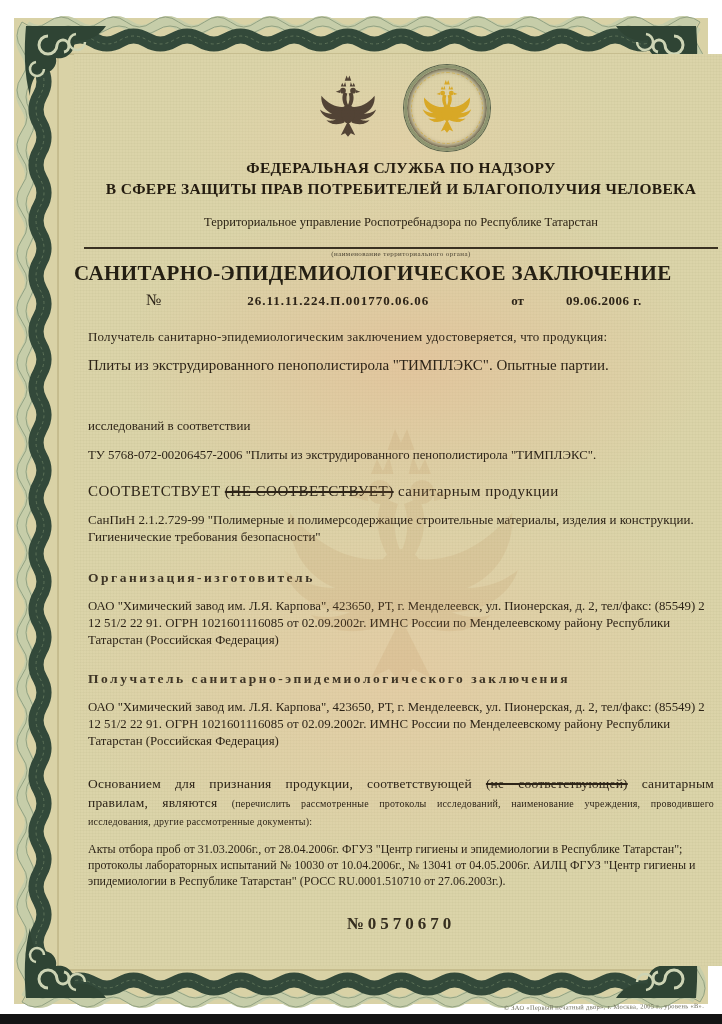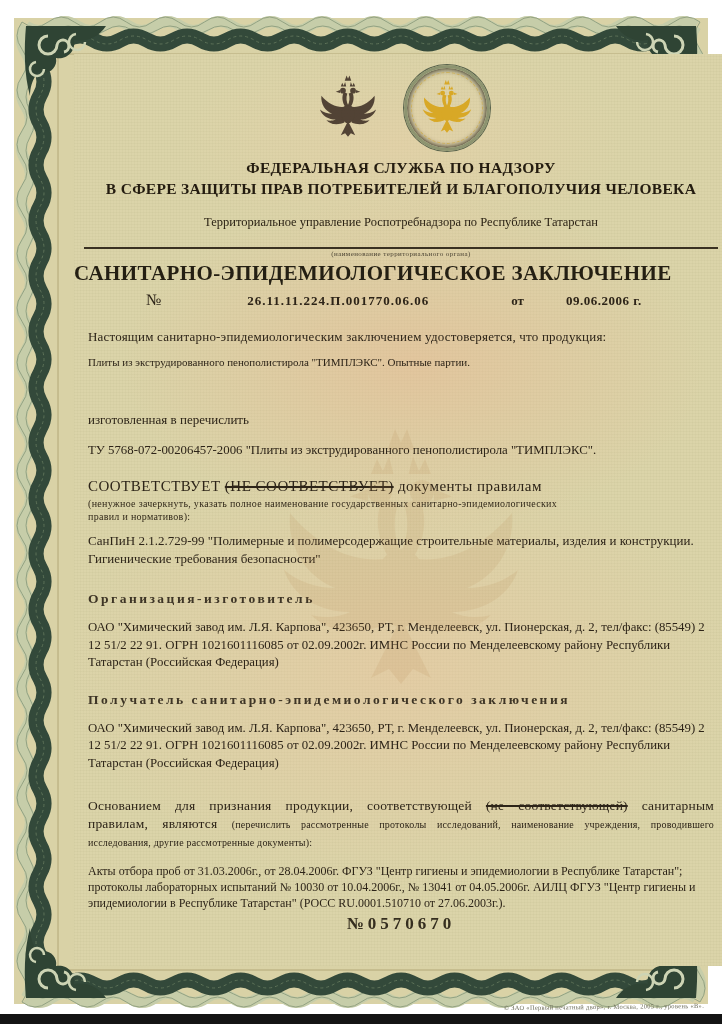--- a/index.html
+++ b/index.html
@@ -41,21 +41,21 @@
   .rule{border:0;border-top:2px solid #3a3122;margin:17px 10px 0 10px;}
   .caption-small{text-align:center;font-size:7px;letter-spacing:.4px;color:#4c4434;margin-top:1px;}
   .doc-title{font-weight:bold;font-size:21px;letter-spacing:.4px;color:#241f13;margin-top:3px;}
   .number-row{display:flex;align-items:baseline;margin-top:5px;font-size:13px;}
   .number-label{font-size:16px;margin-left:72px;}
   .number-value{font-weight:bold;letter-spacing:1px;margin-left:86px;}
   .of-label{margin-left:82px;font-weight:bold;}
   .date-value{font-weight:bold;margin-left:42px;letter-spacing:.5px;}
   .para{font-size:13px;line-height:1.35;margin:0 14px;}
   .certify{margin-top:19px;letter-spacing:.2px;}
-  .product{margin-top:10px;font-size:11px;}
+  .product{margin-top:10px;font-size:15px;}
   .made{margin-top:41px;}
   .tu{margin-top:13px;font-size:12.8px;}
   .conform-line{margin-top:17px;font-size:15px;letter-spacing:.5px;}
   .struck{text-decoration:line-through;text-decoration-thickness:2px;}
   .conform-note{font-size:10px;line-height:1.3;margin:1px 14px 0 14px;color:#32291a;letter-spacing:.3px;width:470px;}
   .sanpin{margin-top:9px;font-size:13px;}
   .section-heading{font-weight:bold;font-size:13.5px;letter-spacing:2.5px;color:#3e3526;margin:24px 14px 0 14px;}
   .org-text{margin-top:12px;font-size:12.8px;}
   .recipient-heading{margin-top:21px;}
   .basis{margin-top:25px;font-size:13.5px;text-align:justify;letter-spacing:.2px;word-spacing:3px;}
@@ -156,32 +156,31 @@
 
   <div class="doc-title">САНИТАРНО-ЭПИДЕМИОЛОГИЧЕСКОЕ ЗАКЛЮЧЕНИЕ</div>
 
   <div class="number-row">
     <span class="number-label">№</span>
     <span class="number-value">26.11.11.224.П.001770.06.06</span>
     <span class="of-label">от</span>
     <span class="date-value">09.06.2006 г.</span>
   </div>
 
-  <div class="para certify">Настоящим санитарно-эпидемиологическим заключением удостоверяется, что продукция:</div>
+  <div class="para certify">Получатель санитарно-эпидемиологическим заключением удостоверяется, что продукция:</div>
   <div class="para product">Плиты из экструдированного пенополистирола "ТИМПЛЭКС". Опытные партии.</div>
 
-  <div class="para made">изготовленная в перечислить</div>
+  <div class="para made">исследований в соответствии</div>
   <div class="para tu">ТУ 5768-072-00206457-2006 "Плиты из экструдированного пенополистирола "ТИМПЛЭКС".</div>
 
   <div class="para conform-line">
     <span>СООТВЕТСТВУЕТ</span>
     <span class="struck">(НЕ СООТВЕТСТВУЕТ)</span>
-    <span>документы правилам</span>
+    <span>санитарным продукции</span>
   </div>
-  <div class="conform-note">(ненужное зачеркнуть, указать полное наименование государственных санитарно-эпидемиологических правил и нормативов):</div>
   <div class="para sanpin">СанПиН 2.1.2.729-99 "Полимерные и полимерсодержащие строительные материалы, изделия и конструкции. Гигиенические требования безопасности"</div>
 
   <div class="section-heading">Организация-изготовитель</div>
   <div class="para org-text">ОАО "Химический завод им. Л.Я. Карпова", 423650, РТ, г. Менделеевск, ул. Пионерская, д. 2, тел/факс: (85549) 2 12 51/2 22 91. ОГРН 1021601116085 от 02.09.2002г. ИМНС России по Менделеевскому району Республики Татарстан (Российская Федерация)</div>
 
   <div class="section-heading recipient-heading">Получатель санитарно-эпидемиологического заключения</div>
   <div class="para org-text">ОАО "Химический завод им. Л.Я. Карпова", 423650, РТ, г. Менделеевск, ул. Пионерская, д. 2, тел/факс: (85549) 2 12 51/2 22 91. ОГРН 1021601116085 от 02.09.2002г. ИМНС России по Менделеевскому району Республики Татарстан (Российская Федерация)</div>
 
   <div class="para basis">
     <span>Основанием для признания продукции, соответствующей</span>

